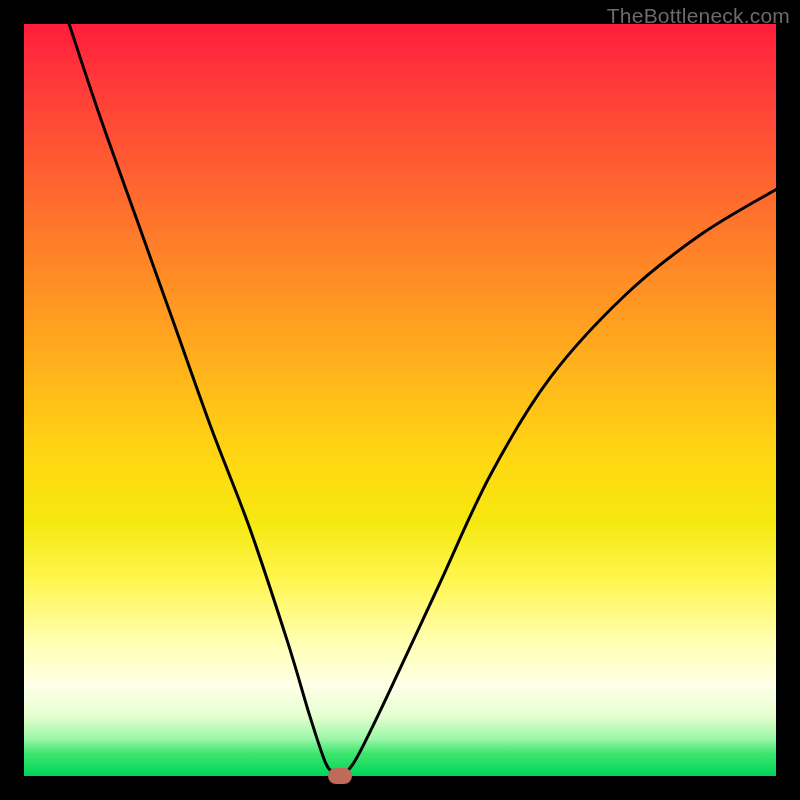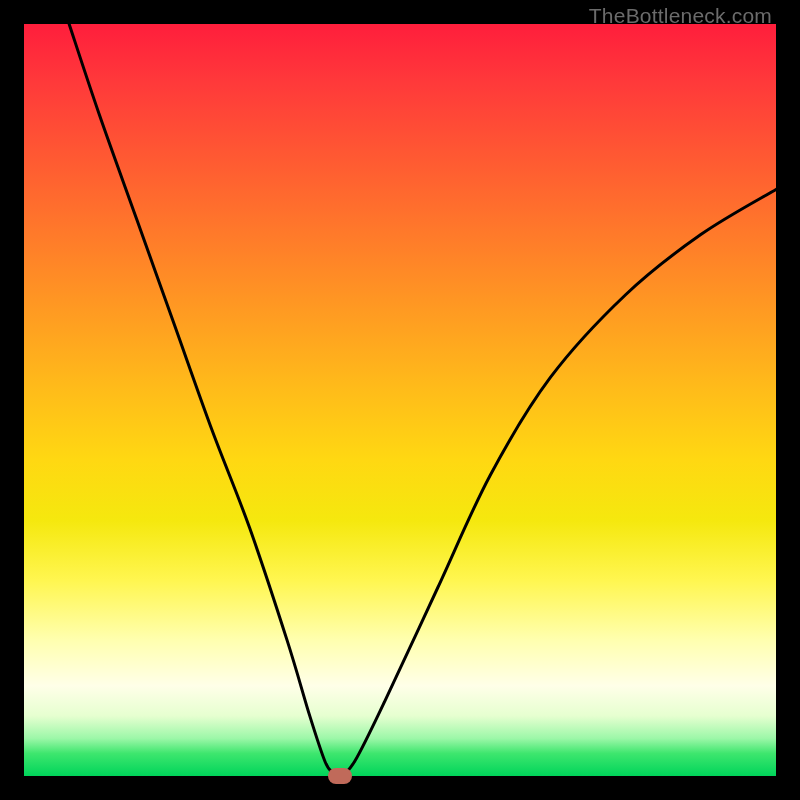--- a/index.html
+++ b/index.html
@@ -30,21 +30,21 @@
       #ffffe8 88%,
       #e6ffd0 92%,
       #9cf7a8 95%,
       #3ee66e 97%,
       #00d45a 100%
     );
   }
   .watermark {
     position: absolute;
     top: 4px;
-    right: 28px;
+    right: 10px;
     font-family: Arial, Helvetica, sans-serif;
     font-size: 21px;
     color: #6b6b6b;
     font-weight: 500;
     letter-spacing: 0.2px;
   }
   svg.curve {
     position: absolute;
     left: 0;
     top: 0;

